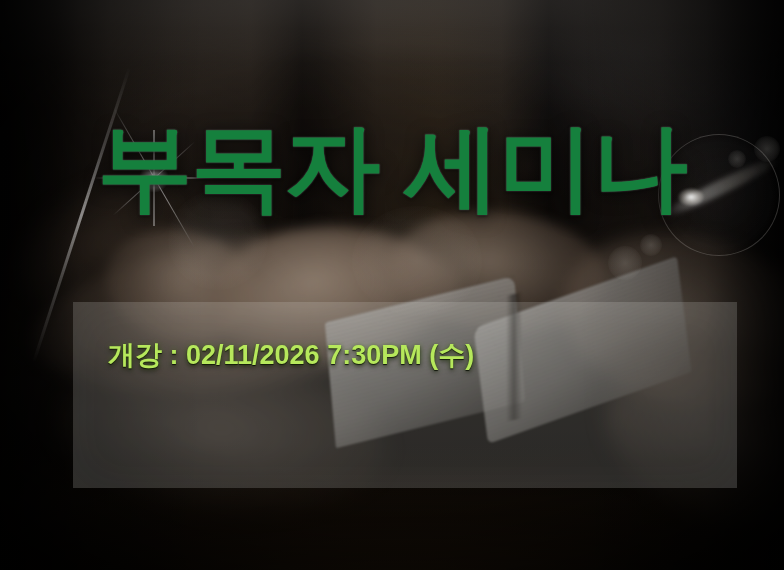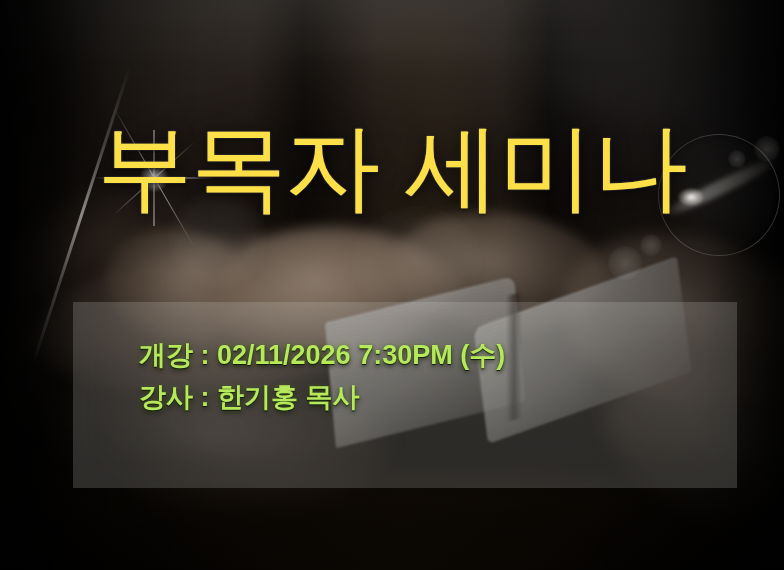--- a/index.html
+++ b/index.html
@@ -338,23 +338,23 @@
     background: radial-gradient(ellipse, rgba(236,232,226,0.12) 0%, rgba(236,232,226,0.05) 50%, rgba(255,255,255,0) 76%);
   }
 
   
   .title {
     position: absolute;
     left: 0;
     top: 118px;
     width: 784px;
     text-align: center;
-    color: #fde047;
+    color: #15803d;
     font-size: 95px;
-    font-weight: 400;
+    font-weight: 700;
     letter-spacing: -1px;
     line-height: 1.05;
     white-space: nowrap;
     text-shadow:
       0 0 2px rgba(255,255,255,0.35),
       0 3px 18px rgba(0,0,0,0.70),
       0 1px 3px rgba(0,0,0,0.85);
   }
 
   
@@ -379,21 +379,20 @@
     color: #b6e85c;
     font-size: 27px;
     font-weight: 700;
     line-height: 42px;
     letter-spacing: 0px;
     white-space: nowrap;
     text-shadow:
       0 0 5px rgba(120,190,40,0.35),
       0 2px 5px rgba(0,0,0,0.80),
       0 1px 1px rgba(0,0,0,0.90);
-    margin-left: 31px;
   }
 </style>
 </head>
 <body>
 
 <div id="poster">
 
   <div class="bg-layer bg-base"></div>
   <div class="bg-layer bg-panels"></div>
   <div class="bg-layer bg-coolblock"></div>
@@ -445,16 +444,15 @@
     <div class="ghost g3"></div>
     <div class="ghost g4"></div>
   </div>
 
   <div class="title">부목자 세미나</div>
 
   <div class="info-panel"></div>
 
   <div class="info-lines">
     <div class="info-line">개강 : 02/11/2026 7:30PM (수)</div>
-    <div class="info-line">강사 : 한기홍 목사</div>
   </div>
 
 </div>
 
 </body></html>

